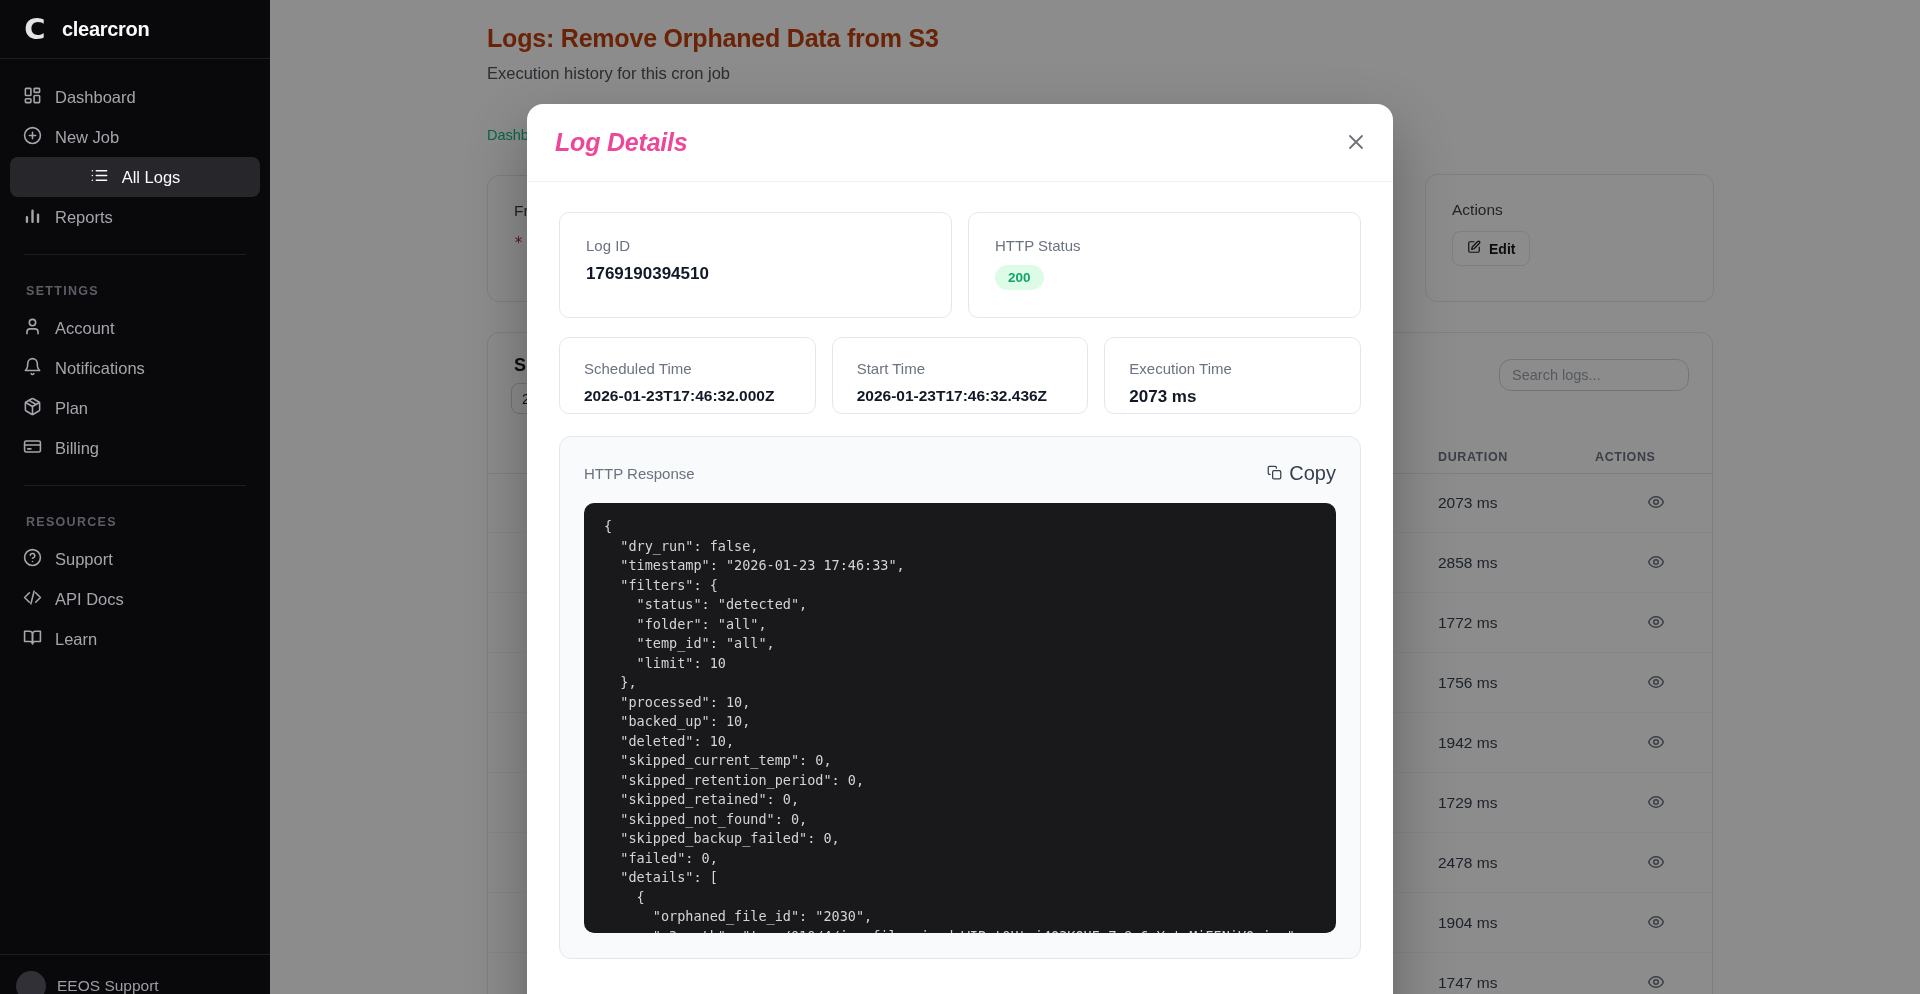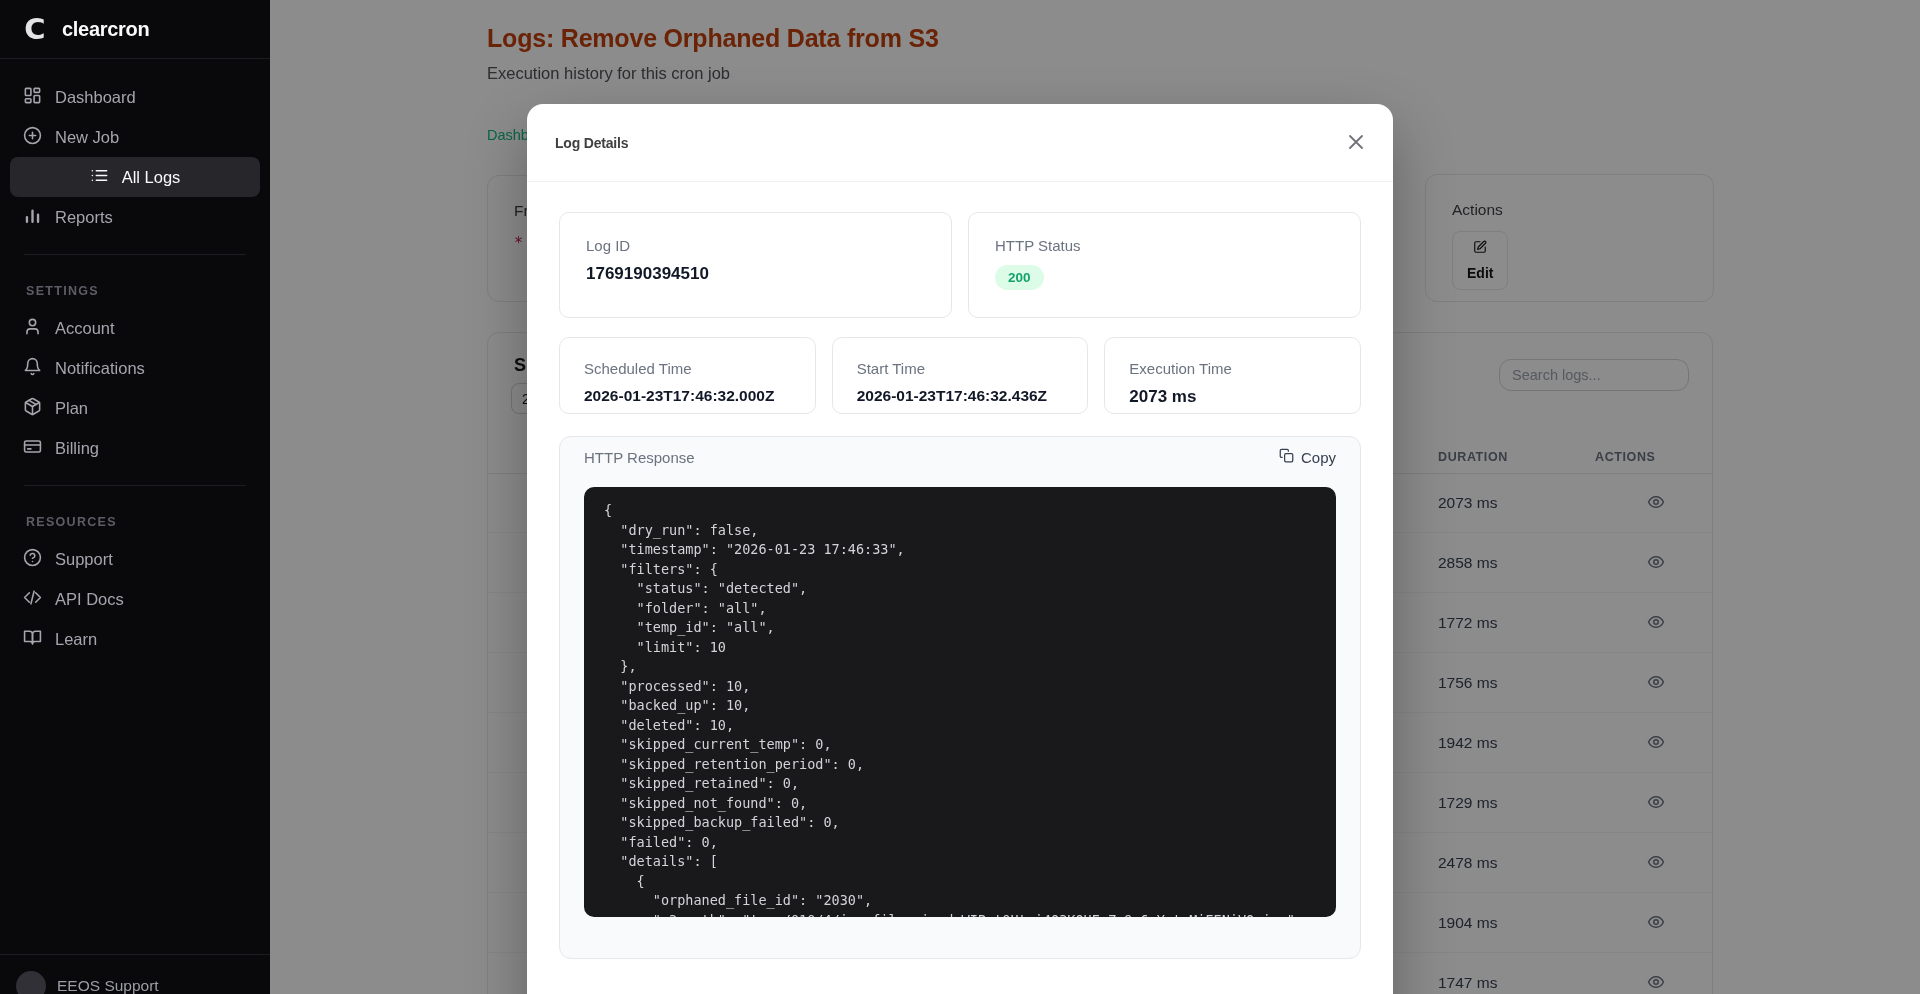--- a/index.html
+++ b/index.html
@@ -56,49 +56,49 @@
   .log-row { position:absolute; left:0; right:0; height:60px; border-bottom:1px solid #f3f4f6; }
   .row-duration { position:absolute; left:950px; top:50%; transform:translateY(-50%);
                   font-size:15.5px; color:#374151; }
   .row-eye { position:absolute; left:1158px; top:50%; transform:translateY(-50%);
              width:20px; height:20px; color:#6b7280; cursor:pointer; background:none; border:none; }
   .row-eye svg { width:18px; height:18px; }
   #actions-card { left:1155px; top:174px; width:289px; height:128px; }
   .actions-label { position:absolute; left:26px; top:26px; font-size:15.5px; color:#3f3f46; }
   .edit-btn { position:absolute; left:26px; top:56px; display:flex; align-items:center; gap:8px;
               border:1px solid #e5e7eb; border-radius:8px; padding:8px 14px; font-size:14px;
-              font-weight:600; color:#18181b; background:#fff; cursor:pointer; font-family:inherit;flex-direction:column; }
+              font-weight:600; color:#18181b; background:#fff; cursor:pointer; font-family:inherit; }
   .edit-btn svg { width:14px; height:14px; }
 
   
   .overlay { position:fixed; left:270px; top:0; right:0; bottom:0;
              background:rgba(0,0,0,0.45); z-index:40; }
   .modal { position:fixed; left:527px; top:104px; width:866px; height:1010px; background:#fff;
            border-radius:16px; z-index:50; box-shadow:0 25px 60px rgba(0,0,0,0.30); }
   .modal-header { height:78px; border-bottom:1px solid #f1f1f4; display:flex; align-items:center;
                   padding:0 28px; position:relative; }
-  .modal-title { font-size:14px; font-weight:700; color:#404040; letter-spacing:-0.2px; }
+  .modal-title { font-size:25px; font-weight:700; color:#ec4899; letter-spacing:-0.2px;font-style:italic; }
   .modal-close { position:absolute; right:24px; top:26px; width:26px; height:26px; color:#71717a;
                  background:none; border:none; cursor:pointer; padding:0; }
   .modal-close svg { width:24px; height:24px; }
   .modal-body { padding:30px 32px 0; }
   .grid2 { display:grid; grid-template-columns:1fr 1fr; gap:16px; }
   .grid3 { display:grid; grid-template-columns:1fr 1fr 1fr; gap:16px; margin-top:19px; }
   .field-card { border:1px solid #e5e7eb; border-radius:10px; padding:24px 26px; height:106px; }
   .field-card.small { height:77px; padding:22px 24px; }
   .field-label { font-size:15px; color:#6b7280; margin-bottom:10px; }
   .field-value { font-size:17px; font-weight:700; color:#111827; }
   .field-value.time { font-size:15.5px; }
   .badge-ok { display:inline-block; background:#dcfce7; color:#15a36b; font-size:13.5px;
               font-weight:600; padding:5px 13px; border-radius:999px; margin-top:1px; }
   .response-card { margin-top:22px; background:#f9fafb; border:1px solid #e5e7eb;
-                   border-radius:12px; padding:6px 24px 0; height:523px; overflow:hidden; }
+                   border-radius:12px; padding:22px 24px 0; height:523px; overflow:hidden; }
   .response-head { display:flex; justify-content:space-between; align-items:center; height:28px; }
   .response-label { font-size:15px; color:#6b7280; }
-  .copy-btn { display:flex; align-items:center; gap:7px; font-size:15px; color:#374151;
+  .copy-btn { display:flex; align-items:center; gap:7px; font-size:20px; color:#374151;
               background:none; border:none; cursor:pointer; font-family:inherit; }
   .copy-btn svg { width:15px; height:15px; }
   .code-block { margin-top:16px; background:#19191c; border-radius:10px; height:430px;
                 overflow:hidden; padding:14px 20px; }
   .code-block pre { font-family:"DejaVu Sans Mono",monospace; font-size:13.5px;
                     line-height:19.5px; color:#d4d4d8; white-space:pre; }
 </style>
 </head>
 <body>
 

